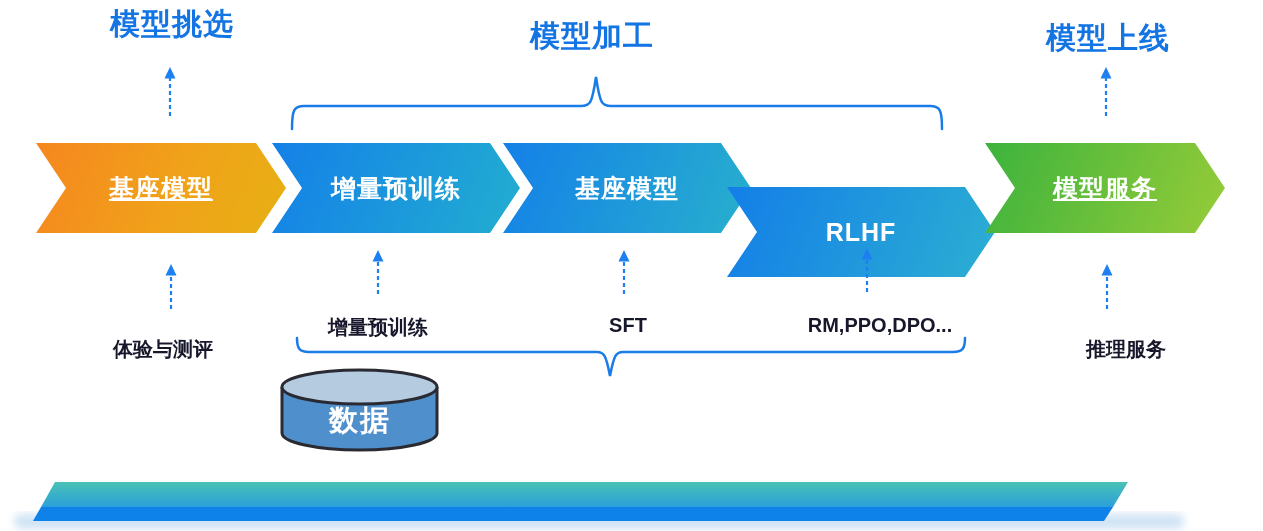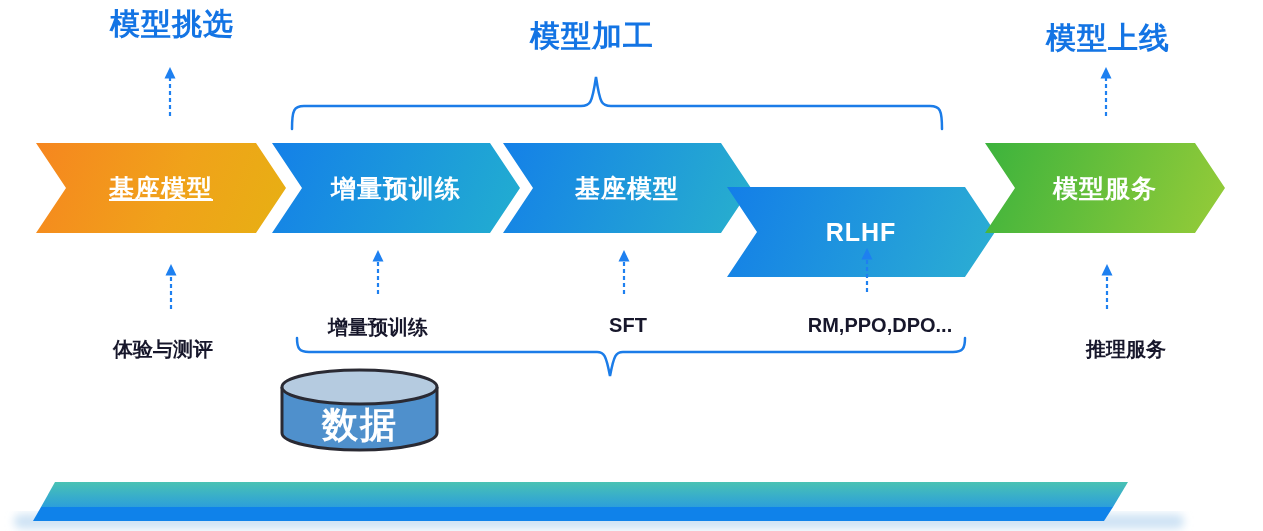--- a/index.html
+++ b/index.html
@@ -18,35 +18,35 @@
   .chevron{
     position:absolute;top:143px;height:90px;
     display:flex;align-items:center;justify-content:center;
     clip-path:polygon(0 0, calc(100% - 30px) 0, 100% 50%, calc(100% - 30px) 100%, 0 100%, 30px 50%);
     color:#ffffff;font-size:25px;font-weight:800;letter-spacing:1px;
   }
   #c1{left:36px;width:250px;background:linear-gradient(112deg,#f6861f 0%,#f0a21a 55%,#e7b013 100%);text-decoration:underline;}
   #c2{left:272px;width:248px;background:linear-gradient(112deg,#1480e8 0%,#22aed0 100%);}
   #c3{left:503px;width:248px;background:linear-gradient(112deg,#1480e8 0%,#28b0cd 100%);}
   #c4{left:727px;width:268px;background:linear-gradient(112deg,#137ee8 0%,#2cafd2 100%);margin-top:44px;}
-  #c5{left:985px;width:240px;background:linear-gradient(112deg,#3cb33d 0%,#97cc38 100%);}
+  #c5{left:985px;width:240px;background:linear-gradient(112deg,#3cb33d 0%,#97cc38 100%);text-decoration:underline;}
 
   .note{
     position:absolute;text-align:center;color:#17172b;font-weight:700;font-size:20px;
   }
   #n-base{left:73px;top:336px;width:180px;}
   #n-pre{left:288px;top:314px;width:180px;}
   #n-sft{left:578px;top:314px;width:100px;}
   #n-rlhf{left:775px;top:314px;width:210px;}
   #n-infer{left:1036px;top:336px;width:180px;}
   #n-detail{left:436px;top:384px;width:400px;font-size:21px;}
 
   #cyl-label{
     position:absolute;left:284px;top:401px;width:152px;text-align:center;
-    color:#ffffff;font-size:36px;font-weight:800;letter-spacing:2px;
+    color:#ffffff;font-size:29px;font-weight:800;letter-spacing:2px;
   }
   #compute-label{
     position:absolute;left:468px;top:441px;width:300px;text-align:center;
     color:#1374e4;font-size:34px;font-weight:800;letter-spacing:2px;
   }
   #overlay{position:absolute;left:0;top:0;width:1263px;height:531px;}
 </style>
 </head>
 <body>
 

